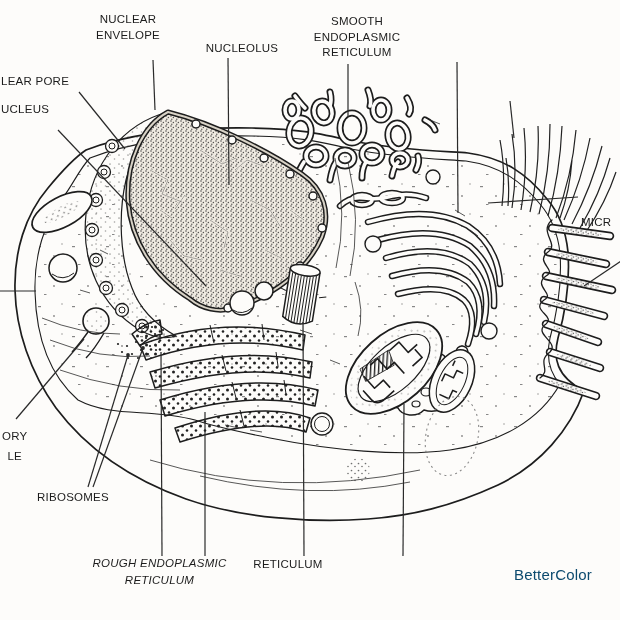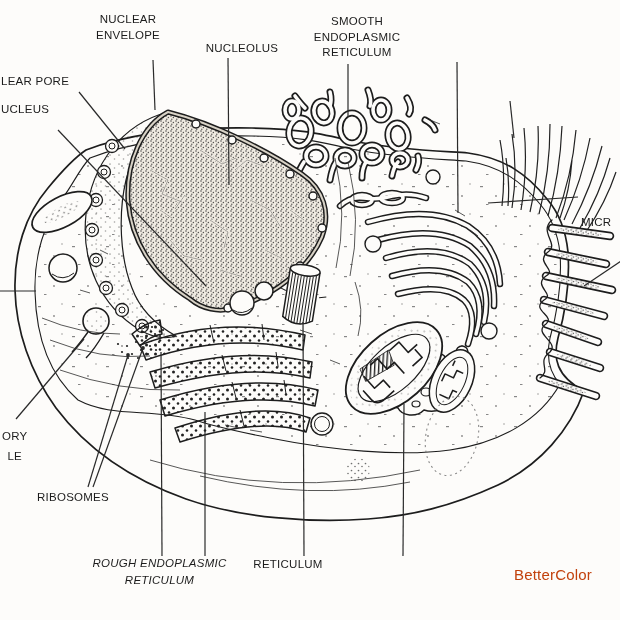--- a/index.html
+++ b/index.html
@@ -8,21 +8,21 @@
     background:#fdfcfa;font-family:"Liberation Sans",sans-serif;
   }
   #art{position:absolute;left:0;top:0;}
   .lbl{
     position:absolute;font-size:11.5px;font-weight:500;letter-spacing:.25px;
     color:#1c1c1c;white-space:pre-line;line-height:1.35;text-align:center;
   }
   .lbl.center{text-align:center;}
   .lbl.loose{line-height:1.7;}
   .watermark{
-    position:absolute;font-size:15px;font-weight:400;color:#c2410c;
+    position:absolute;font-size:15px;font-weight:400;color:#0c4a6e;
     letter-spacing:.2px;
   }
 </style>
 </head>
 <body>
 
 <div id="stage">
 
 <svg id="art" width="620" height="620" viewBox="0 0 620 620">
   <defs>

